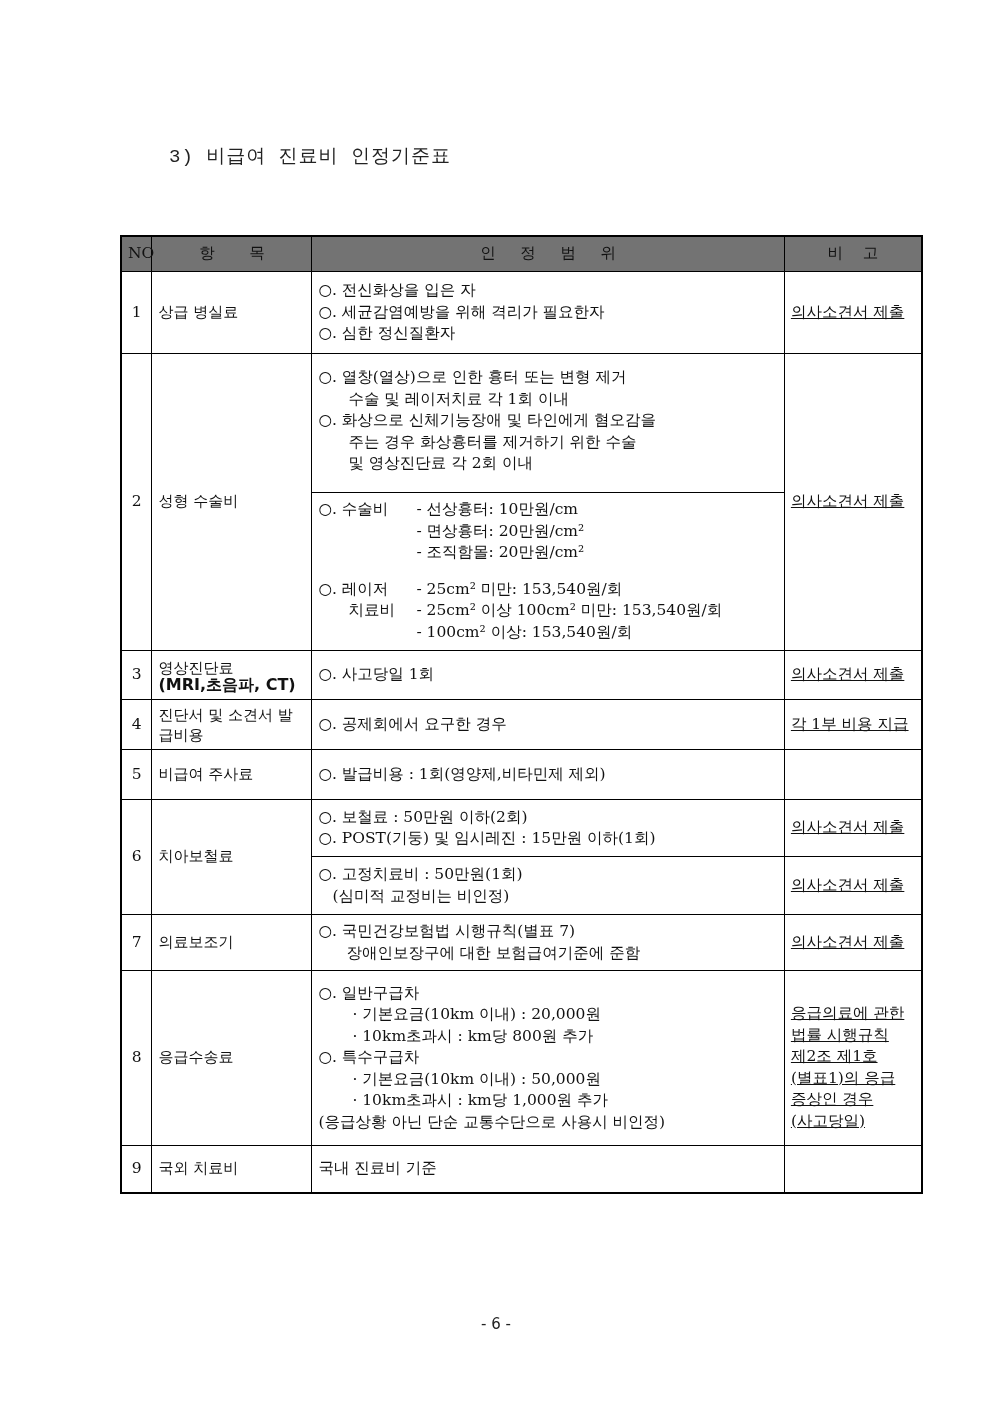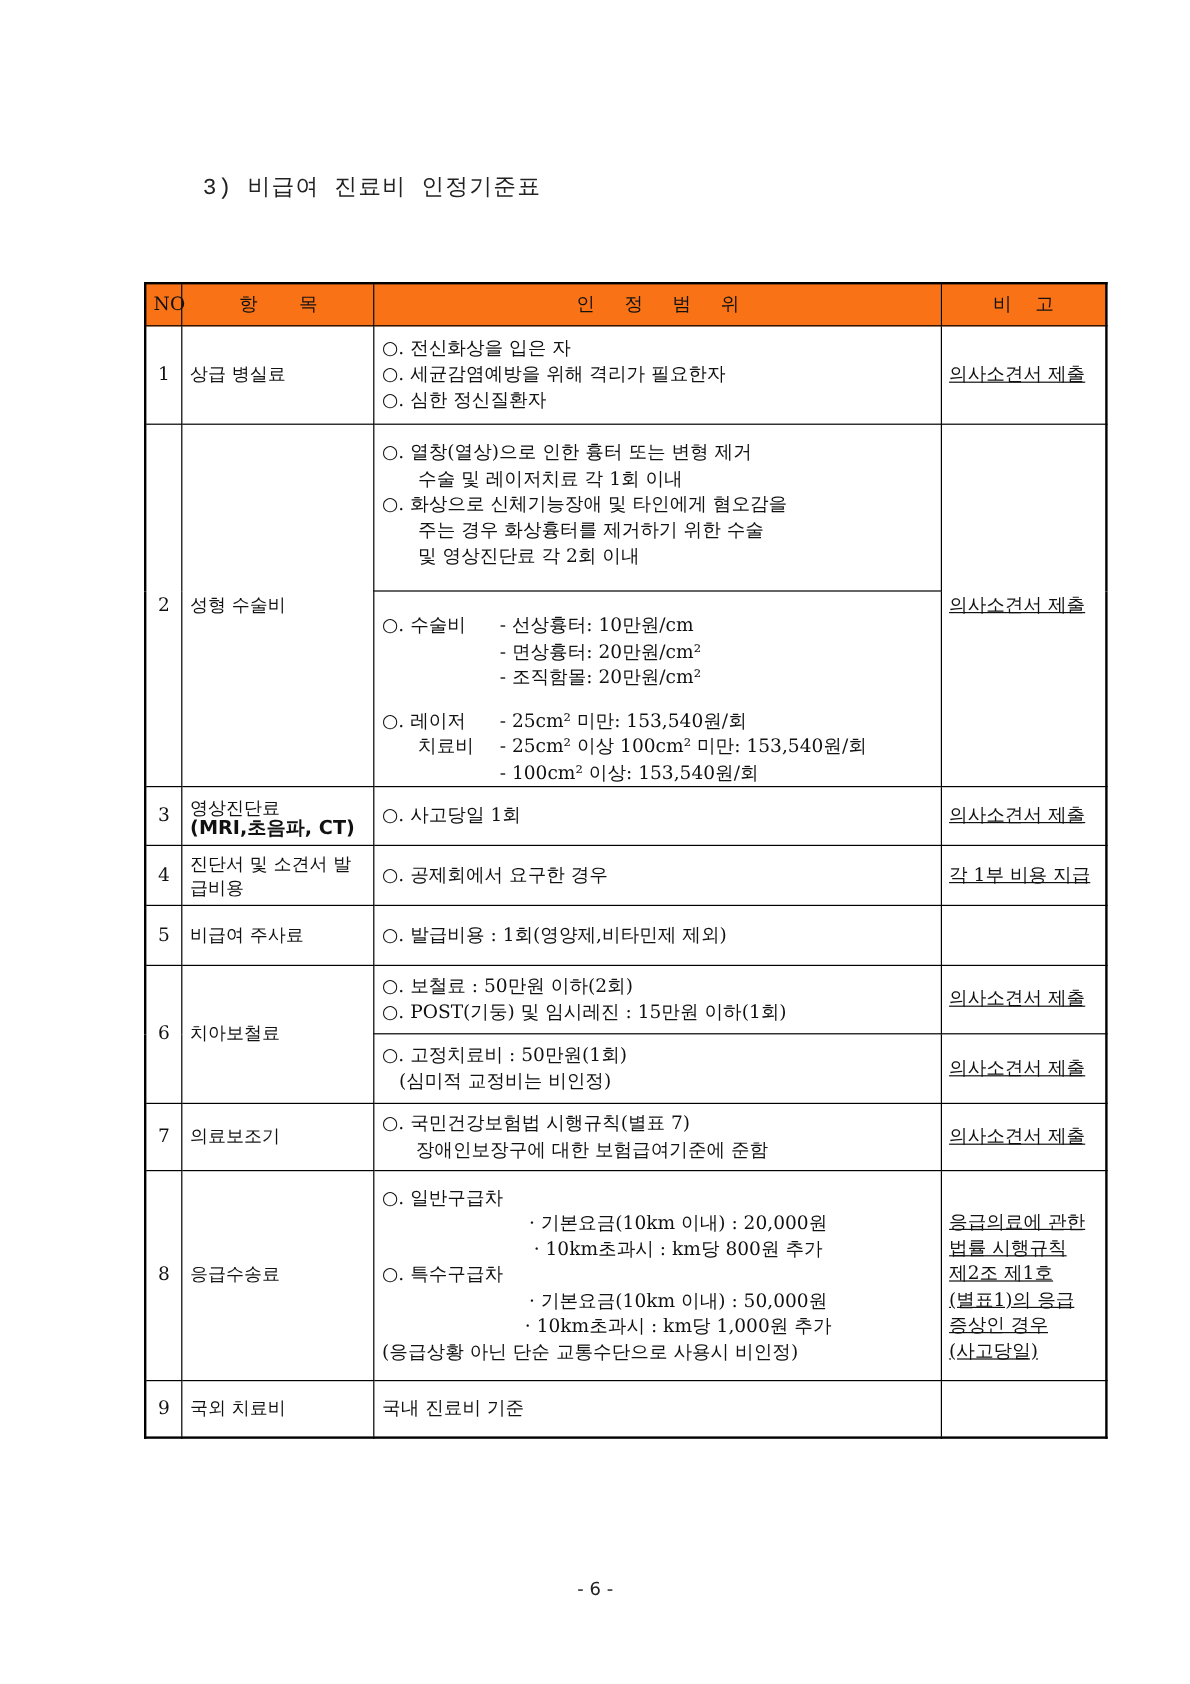--- a/index.html
+++ b/index.html
@@ -22,38 +22,38 @@
     table-layout: fixed;
   }
   table.criteria td, table.criteria th {
     border: 1px solid #000;
     padding: 0 6px;
     vertical-align: middle;
     line-height: 21.5px;
     font-weight: normal;
   }
   table.criteria thead th {
-    background: #f97316;
+    background: #737373;
     height: 34px;
     text-align: center;
     font-size: 15.5px;
   }
   .col-no { width: 29px; text-align: center; }
   .col-item { width: 150px; }
   .col-range { width: 443px; }
   .col-note { width: 129px; }
   td.no { text-align: center; }
   td.item { font-weight: bold; font-family: "DejaVu Sans", "Liberation Sans", sans-serif; font-size: 15px; padding-left: 10px; }
   td.item .sub { display: block; font-size: 16px; font-weight: bold; line-height: 14px; }
   td.range { padding-left: 10px; margin-top: 24px; }
   td.note { padding-left: 3px; white-space: nowrap; text-decoration: underline; }
   td.note.multiline { white-space: normal; line-height: 21.5px; padding-top: 32px; vertical-align: top; }
   .line { display: block; white-space: pre; }
   .indent1 { padding-left: 30px; }
-  .bul { padding-left: 20px; text-align: center; }
+  .bul { padding-left: 20px; }
   .spacer { display: block; height: 15px; }
   .pgnum {
     position: absolute; left: 0; width: 992px; top: 1315px; text-align: center;
     font-family: "DejaVu Sans", "Liberation Sans", sans-serif; font-size: 15px; color: #222;
   }
 </style>
 </head>
 <body>
 
 <div class="section-title">3) 비급여 진료비 인정기준표</div>
@@ -93,21 +93,21 @@
         <span class="line">○. 열창(열상)으로 인한 흉터 또는 변형 제거</span>
         <span class="line indent1">수술 및 레이저치료 각 1회 이내</span>
         <span class="line">○. 화상으로 신체기능장애 및 타인에게 혐오감을</span>
         <span class="line indent1">주는 경우 화상흉터를 제거하기 위한 수술</span>
         <span class="line indent1">및 영상진단료 각 2회 이내</span>
       </td>
       <td class="note" rowspan="2">의사소견서 제출</td>
     </tr>
 
     <tr style="height:158px">
-      <td class="range" style="vertical-align:top;padding-top:18px">
+      <td class="range" style="vertical-align:top;padding-top:6px">
         <div style="display:flex">
           <div style="width:98px">○. 수술비</div>
           <div>
             <span class="line">- 선상흉터: 10만원/cm</span>
             <span class="line">- 면상흉터: 20만원/cm²</span>
             <span class="line">- 조직함몰: 20만원/cm²</span>
           </div>
         </div>
         <span class="spacer"></span>
         <div style="display:flex">

